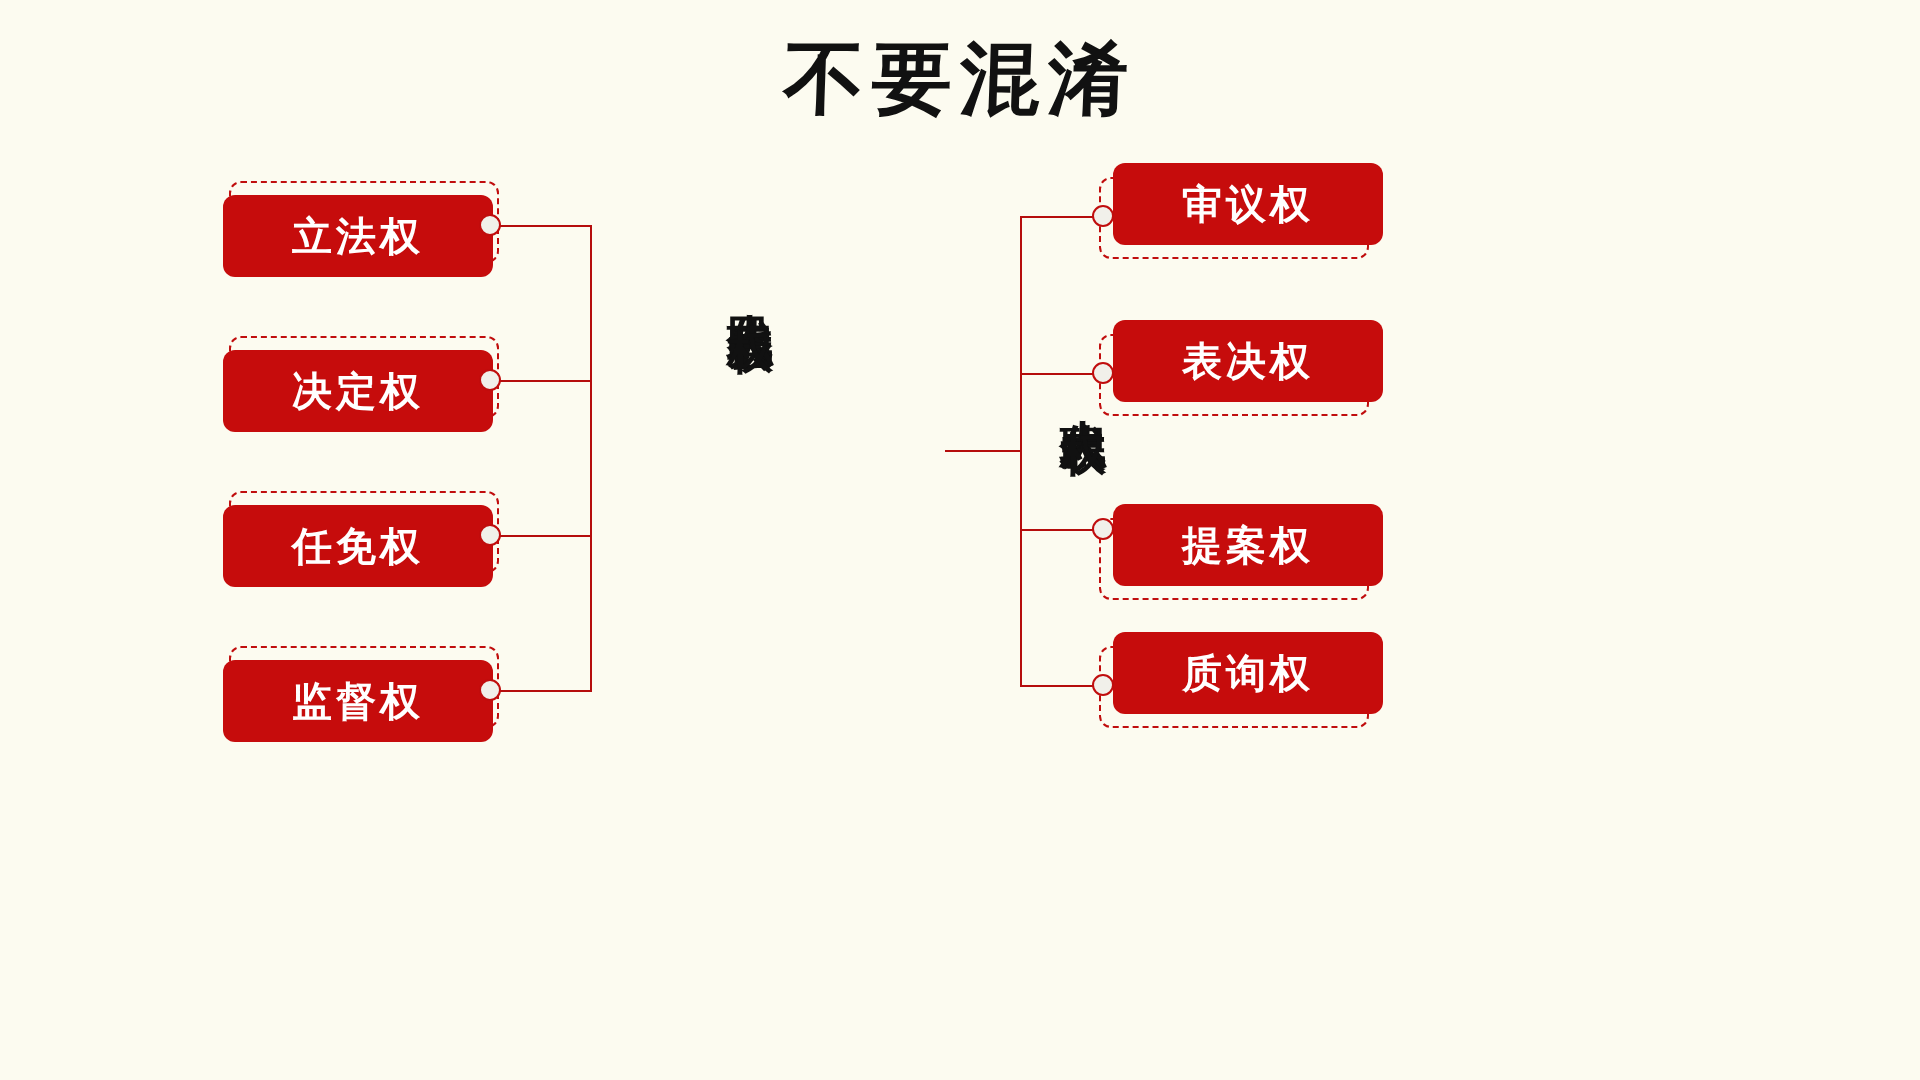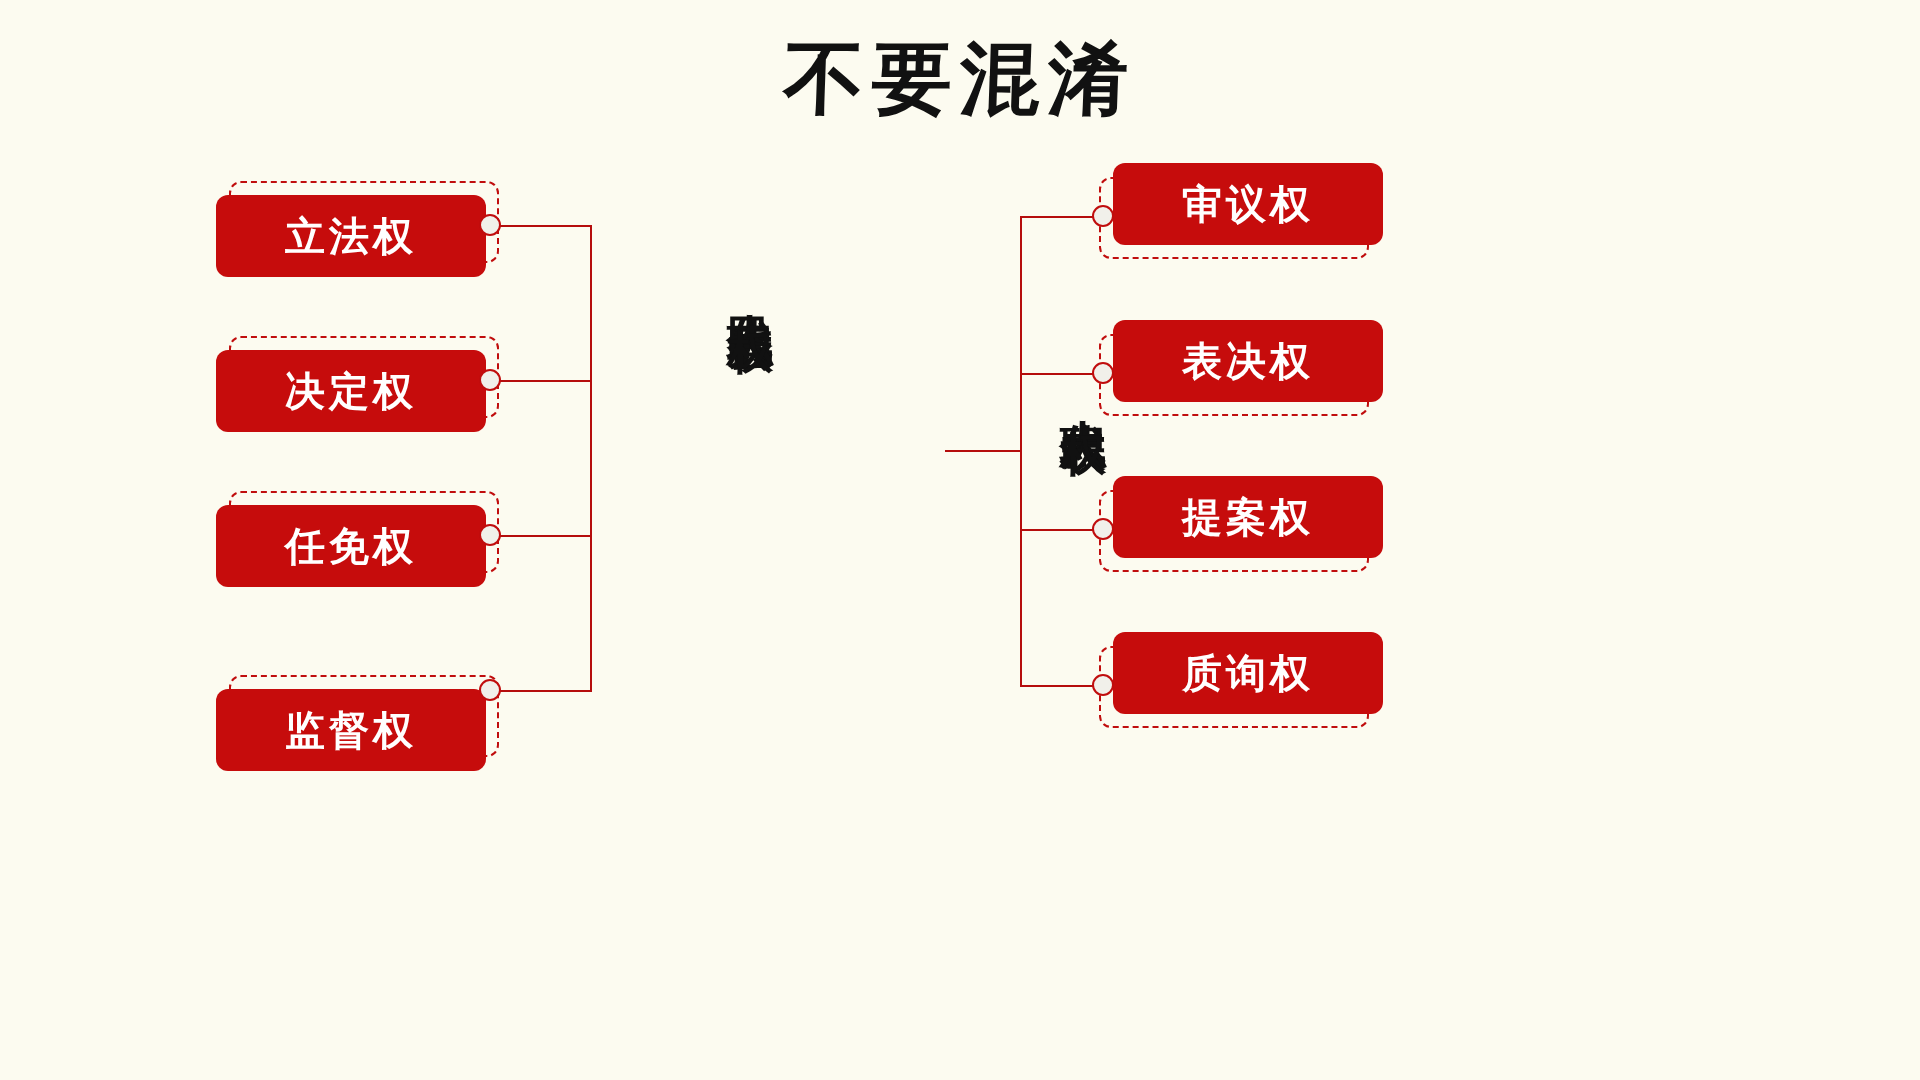--- a/index.html
+++ b/index.html
@@ -51,21 +51,21 @@
   .node .solid span{
     color:#ffffff;
     font-size:40px;
     font-weight:bold;
     letter-spacing:4px;
     font-family:"Liberation Sans","DejaVu Sans",sans-serif;
     white-space:nowrap;
   }
   
   .node.left .shadow-dash{left:14px;top:-14px;}
-  .node.left .solid{left:1px;top:0;}
+  .node.left .solid{left:8px;top:0;}
   
   .node.right .shadow-dash{left:-14px;top:14px;}
   .node.right .solid{left:0;top:0;}
 
   
   .dot{
     position:absolute;
     width:22px;height:22px;
     box-sizing:border-box;
     border:2.5px solid #c00d0d;
@@ -112,21 +112,21 @@
     </div>
   </div>
 
   <div class="node left" style="left:215px;top:505px;">
     <div class="shadow-dash"></div>
     <div class="solid">
       <span>任免权</span>
     </div>
   </div>
 
-  <div class="node left" style="left:215px;top:660px;margin-top:29px;">
+  <div class="node left" style="left:215px;top:660px;">
     <div class="shadow-dash"></div>
     <div class="solid">
       <span>监督权</span>
     </div>
   </div>
 
   <div class="hline" style="left:496px;top:225px;width:96px;"></div>
   <div class="hline" style="left:496px;top:380px;width:96px;"></div>
   <div class="hline" style="left:496px;top:535px;width:96px;"></div>
   <div class="hline" style="left:496px;top:690px;width:96px;"></div>
@@ -147,21 +147,21 @@
     </div>
   </div>
 
   <div class="node right" style="left:1113px;top:320px;text-decoration:underline;">
     <div class="shadow-dash"></div>
     <div class="solid">
       <span>表决权</span>
     </div>
   </div>
 
-  <div class="node right" style="left:1113px;top:476px;text-align:right;">
+  <div class="node right" style="left:1113px;top:504px;text-align:right;">
     <div class="shadow-dash"></div>
     <div class="solid">
       <span>提案权</span>
     </div>
   </div>
 
   <div class="node right" style="left:1113px;top:632px;padding-left:40px;">
     <div class="shadow-dash"></div>
     <div class="solid">
       <span>质询权</span>

